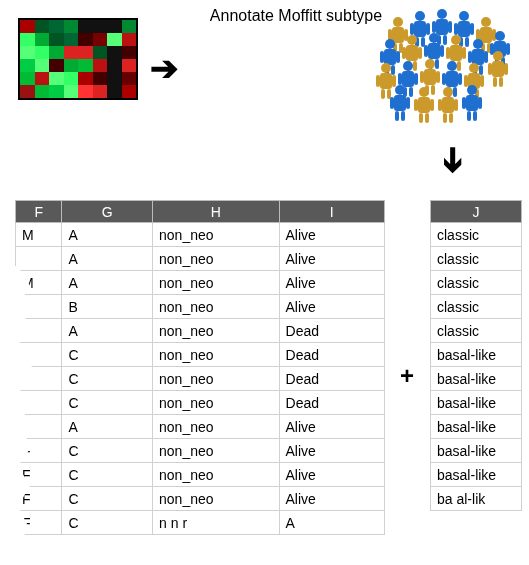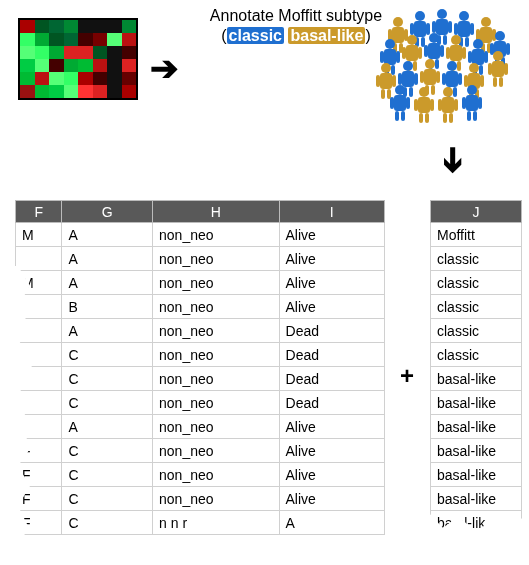--- a/index.html
+++ b/index.html
@@ -150,23 +150,20 @@
     <div style="background: rgb(0, 204, 68);"></div>
     <div style="background: rgb(85, 255, 119);"></div>
     <div style="background: rgb(255, 51, 51);"></div>
     <div style="background: rgb(221, 34, 34);"></div>
     <div style="background: rgb(17, 17, 17);"></div>
     <div style="background: rgb(170, 0, 0);"></div>
   </div>
 
 <div class="caption">
   <div>Annotate Moffitt subtype</div>
-  <div class="line2">
-    (<span class="pill pill-blue">classic</span><span> </span><span class="pill pill-gold">basal-like</span>)
-  </div>
 </div>
 
 <div class="arrow arrow-right">➔</div>
 <div class="arrow arrow-down">➔</div>
 
 <div class="crowd">
   <svg viewBox="0 0 150 120" width="150" height="120">
 
     <defs>
       <g id="p">
@@ -300,23 +297,20 @@
 </table>
 
 <table class="table-wrap table-j" id="tableJ">
   <thead>
     <tr id="jLetters">
         <th class="col-J">J</th>
       </tr>
   </thead>
   <tbody id="jBody">
       <tr>
-        <td class="col-J">Moffitt</td>
-      </tr>
-      <tr>
         <td class="col-J">classic</td>
       </tr>
       <tr>
         <td class="col-J">classic</td>
       </tr>
       <tr>
         <td class="col-J">classic</td>
       </tr>
       <tr>
         <td class="col-J">classic</td>

